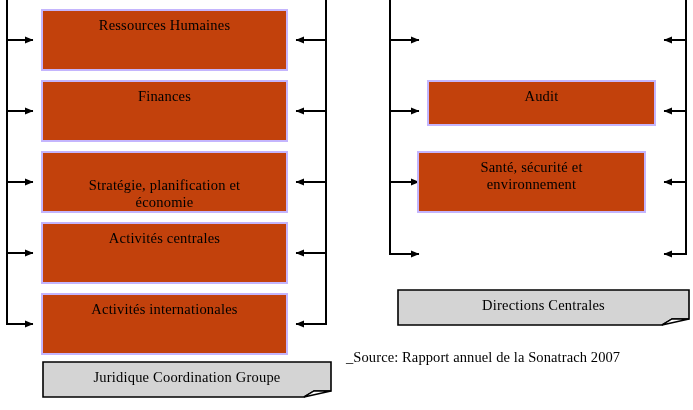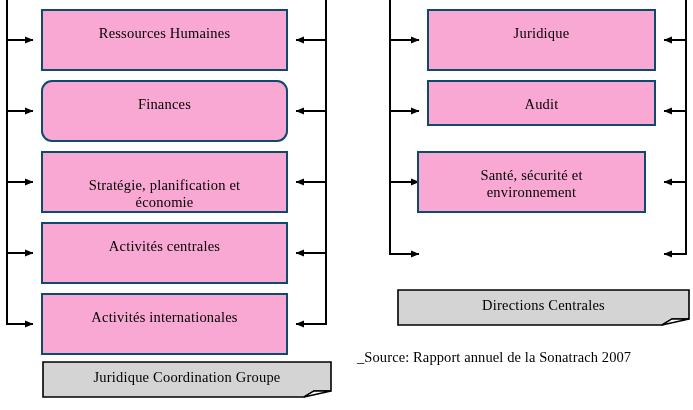--- a/index.html
+++ b/index.html
@@ -19,30 +19,30 @@
     position: absolute;
     left: 0;
     top: 0;
     width: 693px;
     height: 410px;
   }
   
   .node-box {
     position: absolute;
     box-sizing: border-box;
-    background: #f9a8d4;
-    border: 2px solid #0c4a6e;
+    background: #c2410c;
+    border: 2px solid #c4b5fd;
     display: flex;
     align-items: flex-start;
     justify-content: center;
     text-align: center;
     line-height: 1.18;
     font-size: 14.5px;
     letter-spacing: 0.2px;
-    padding-top: 14px;
+    padding-top: 6px;
     z-index: 3;
   }
   .node-box .node-label {
     display: block;
     width: 100%;
     white-space: pre-line;
   }
   
   .banner {
     position: absolute;
@@ -135,21 +135,21 @@
       <line x1="686" y1="111" x2="664" y2="111" marker-end="url(#arrow-left)"></line>
       <line x1="686" y1="182" x2="664" y2="182" marker-end="url(#arrow-left)"></line>
       <line x1="686" y1="254" x2="664" y2="254" marker-end="url(#arrow-left)"></line>
     </g>
   </svg>
 
   <div class="node-box" style="left:41px; top:9px; width:247px; height:62px;">
     <span class="node-label">Ressources Humaines</span>
   </div>
 
-  <div class="node-box" style="left:41px; top:80px; width:247px; height:62px;border-radius:11px;">
+  <div class="node-box" style="left:41px; top:80px; width:247px; height:62px;">
     <span class="node-label">Finances</span>
   </div>
 
   <div class="node-box" style="left:41px; top:151px; width:247px; height:62px;align-items:flex-end;">
     <span class="node-label">Stratégie, planification et
 économie</span>
   </div>
 
   <div class="node-box" style="left:41px; top:222px; width:247px; height:62px;">
     <span class="node-label">Activités centrales</span>
@@ -160,37 +160,34 @@
   </div>
 
   <div class="banner" style="left:42px; top:361px; width:290px; height:37px;">
     <svg class="banner-body" viewBox="0 0 290 37" width="290" height="37" aria-hidden="true" preserveAspectRatio="none">
       <path d="M1,1 L289,1 L289,30 L272,30 L262,36 L1,36 Z" fill="#d4d4d4" stroke="#000000" stroke-width="1.6"></path>
       <path d="M289,30 L272,30 L262,36 Z" fill="#ffffff" stroke="#000000" stroke-width="1.4"></path>
     </svg>
     <span class="banner-label">Juridique Coordination Groupe</span>
   </div>
 
-  <div class="node-box" style="left:427px; top:9px; width:229px; height:62px;">
-    <span class="node-label">Juridique</span>
-  </div>
 
   <div class="node-box" style="left:427px; top:80px; width:229px; height:46px;">
     <span class="node-label">Audit</span>
   </div>
 
   <div class="node-box" style="left:417px; top:151px; width:229px; height:62px;">
     <span class="node-label">Santé, sécurité et
 environnement</span>
   </div>
 
 
   <div class="banner" style="left:397px; top:289px; width:293px; height:37px;">
     <svg class="banner-body" viewBox="0 0 293 37" width="293" height="37" aria-hidden="true" preserveAspectRatio="none">
       <path d="M1,1 L292,1 L292,30 L275,30 L265,36 L1,36 Z" fill="#d4d4d4" stroke="#000000" stroke-width="1.6"></path>
       <path d="M292,30 L275,30 L265,36 Z" fill="#ffffff" stroke="#000000" stroke-width="1.4"></path>
     </svg>
     <span class="banner-label">Directions Centrales</span>
   </div>
 
-  <div class="source-note" style="left:357px; top:349px;">_Source: Rapport annuel de la Sonatrach 2007</div>
+  <div class="source-note" style="left:346px; top:349px;">_Source: Rapport annuel de la Sonatrach 2007</div>
 
 </div>
 
 </body></html>

